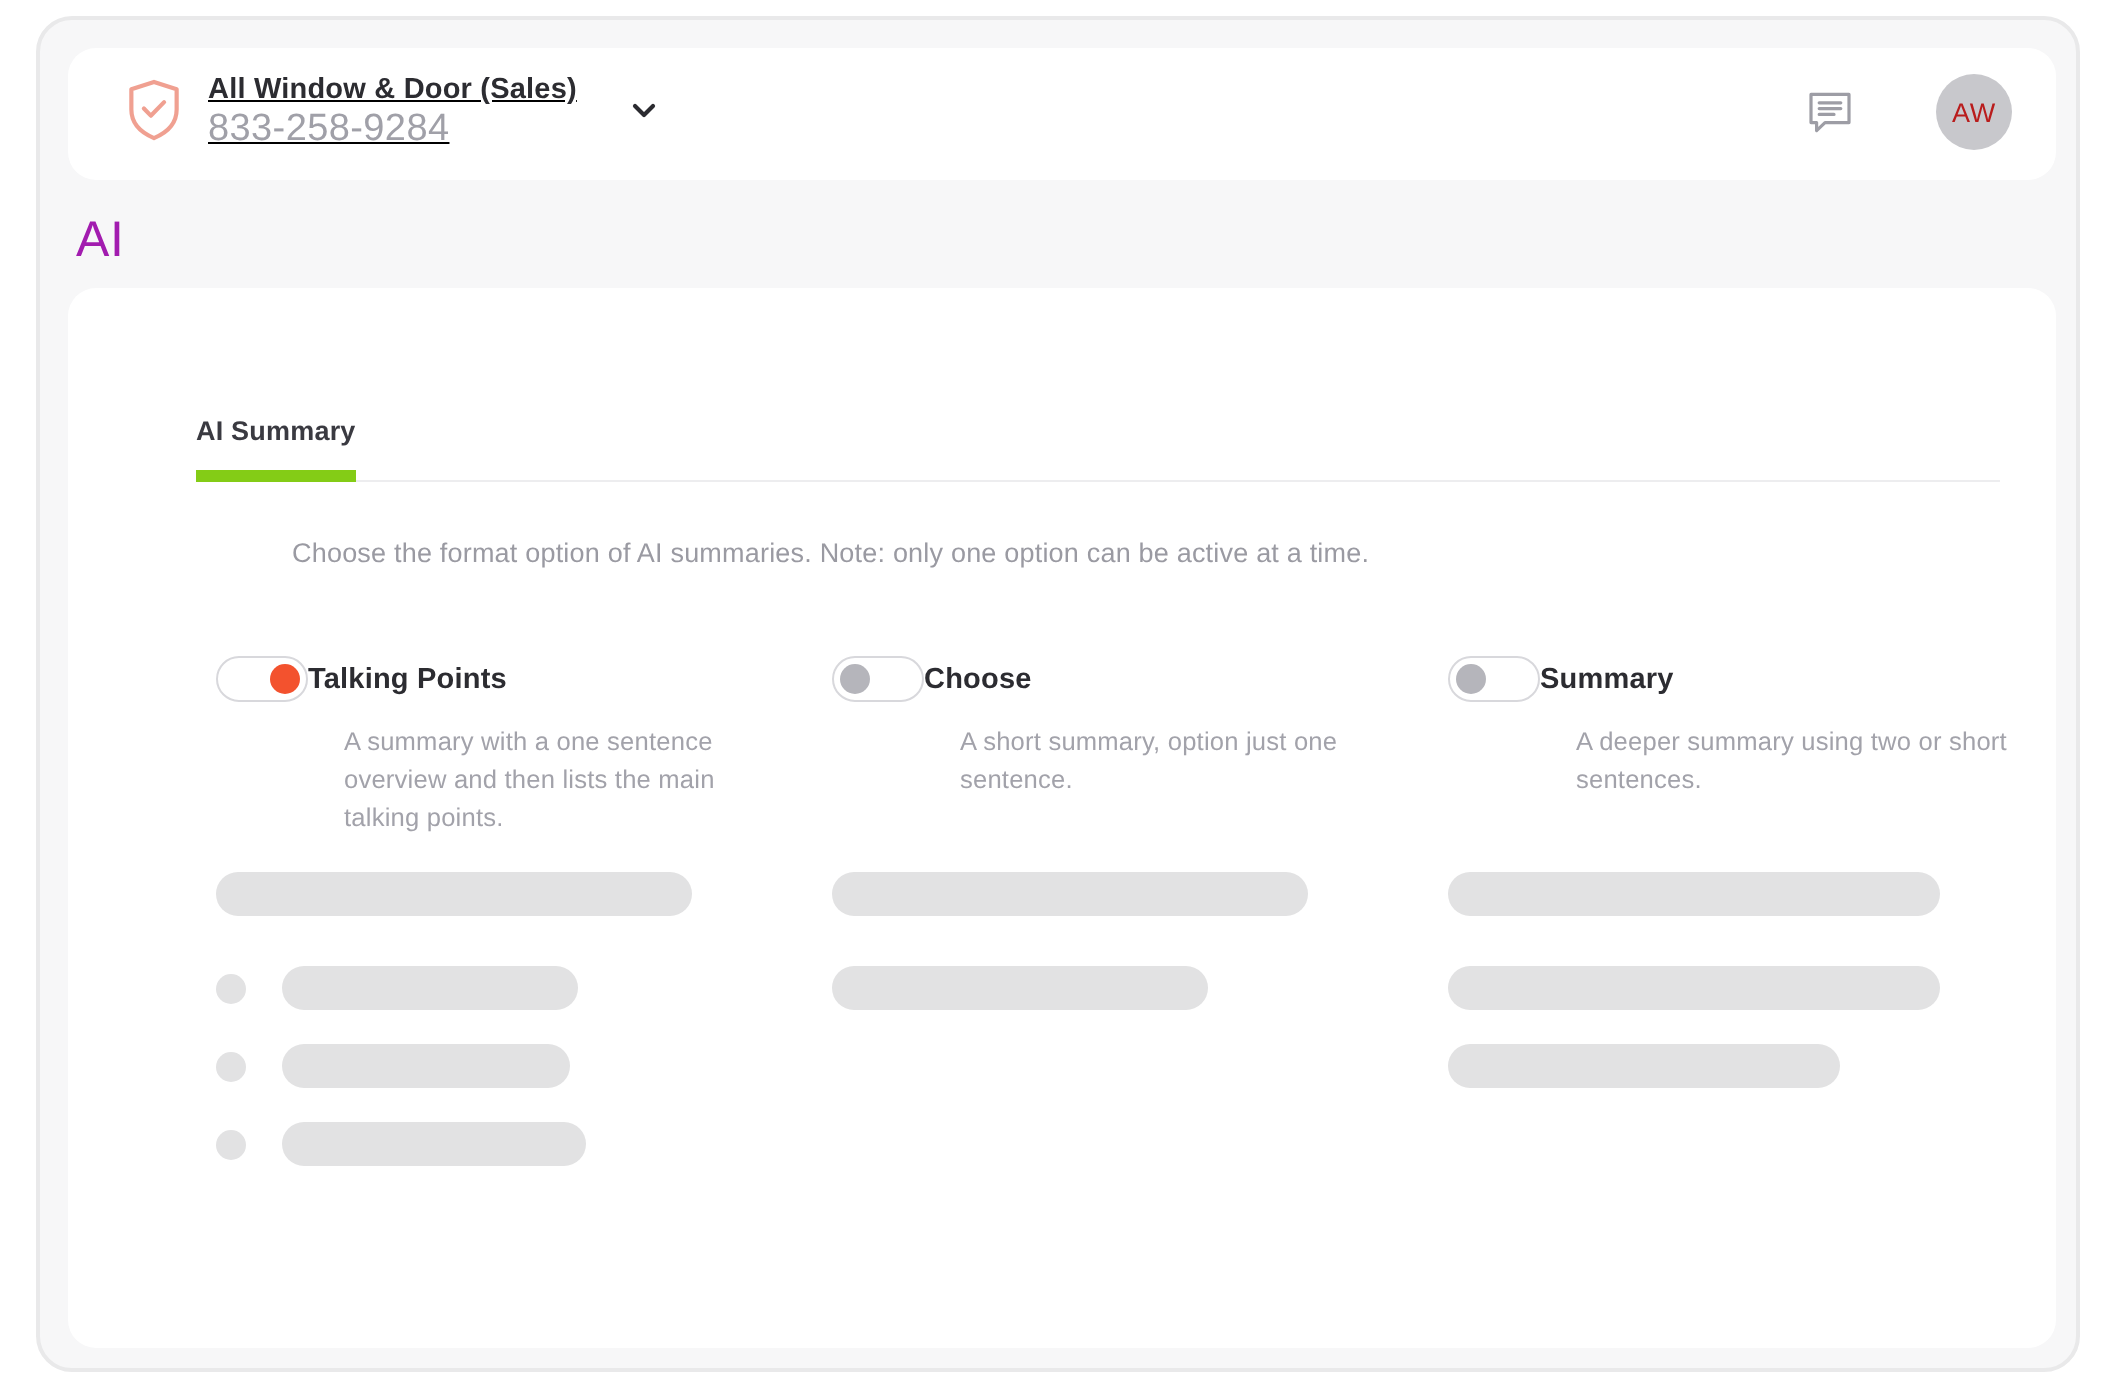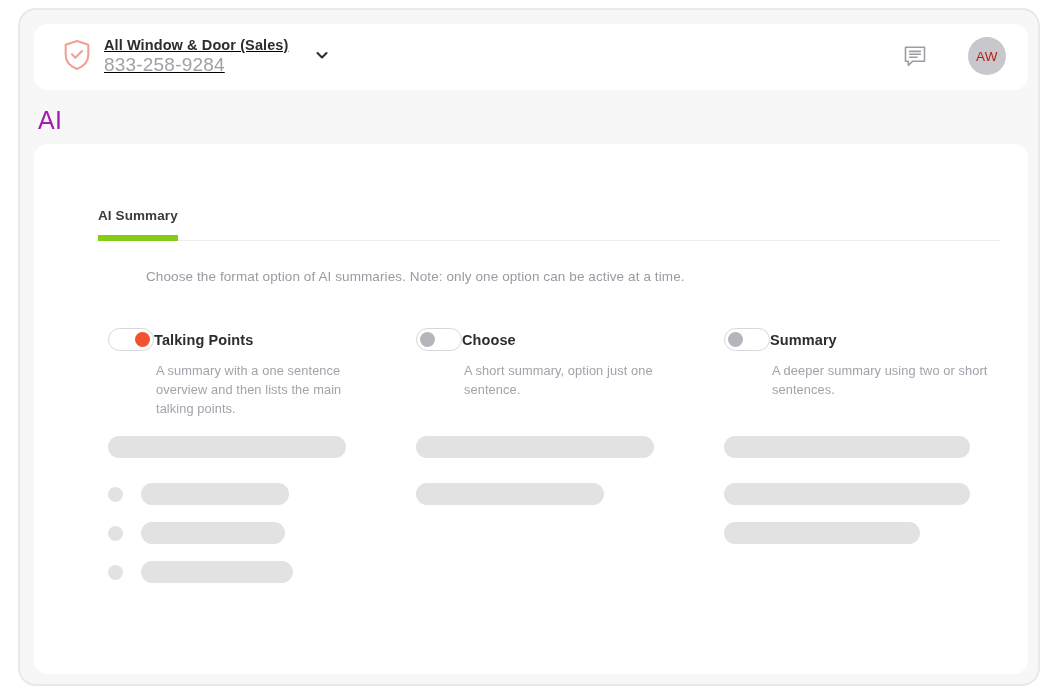--- a/index.html
+++ b/index.html
@@ -117,21 +117,21 @@
   .knob {
     position: absolute; top: 2.5px; width: 15px; height: 15px;
     border-radius: 50%;
   }
   .toggle.on .knob { right: 3px; background: #f3522e; }
   .toggle.off .knob { left: 3px; background: #b5b5bb; }
   .option-label {
     font-size: 14.5px; font-weight: bold; color: #2c2c31; letter-spacing: .1px;
   }
   .option-desc {
-    margin-left: 48px; margin-top: 10px;
+    margin-left: 64px; margin-top: 10px;
     font-size: 12.8px; color: #a2a2aa; line-height: 19px;
     max-width: 218px; letter-spacing: .1px;
   }
 
   
   .skeleton { margin-top: 18px; }
   .sk-bar { background: #e2e2e3; border-radius: 11px; height: 22px; }
   .sk-row { display: flex; align-items: center; gap: 18px; }
   .sk-dot {
     width: 15px; height: 15px; border-radius: 50%;

